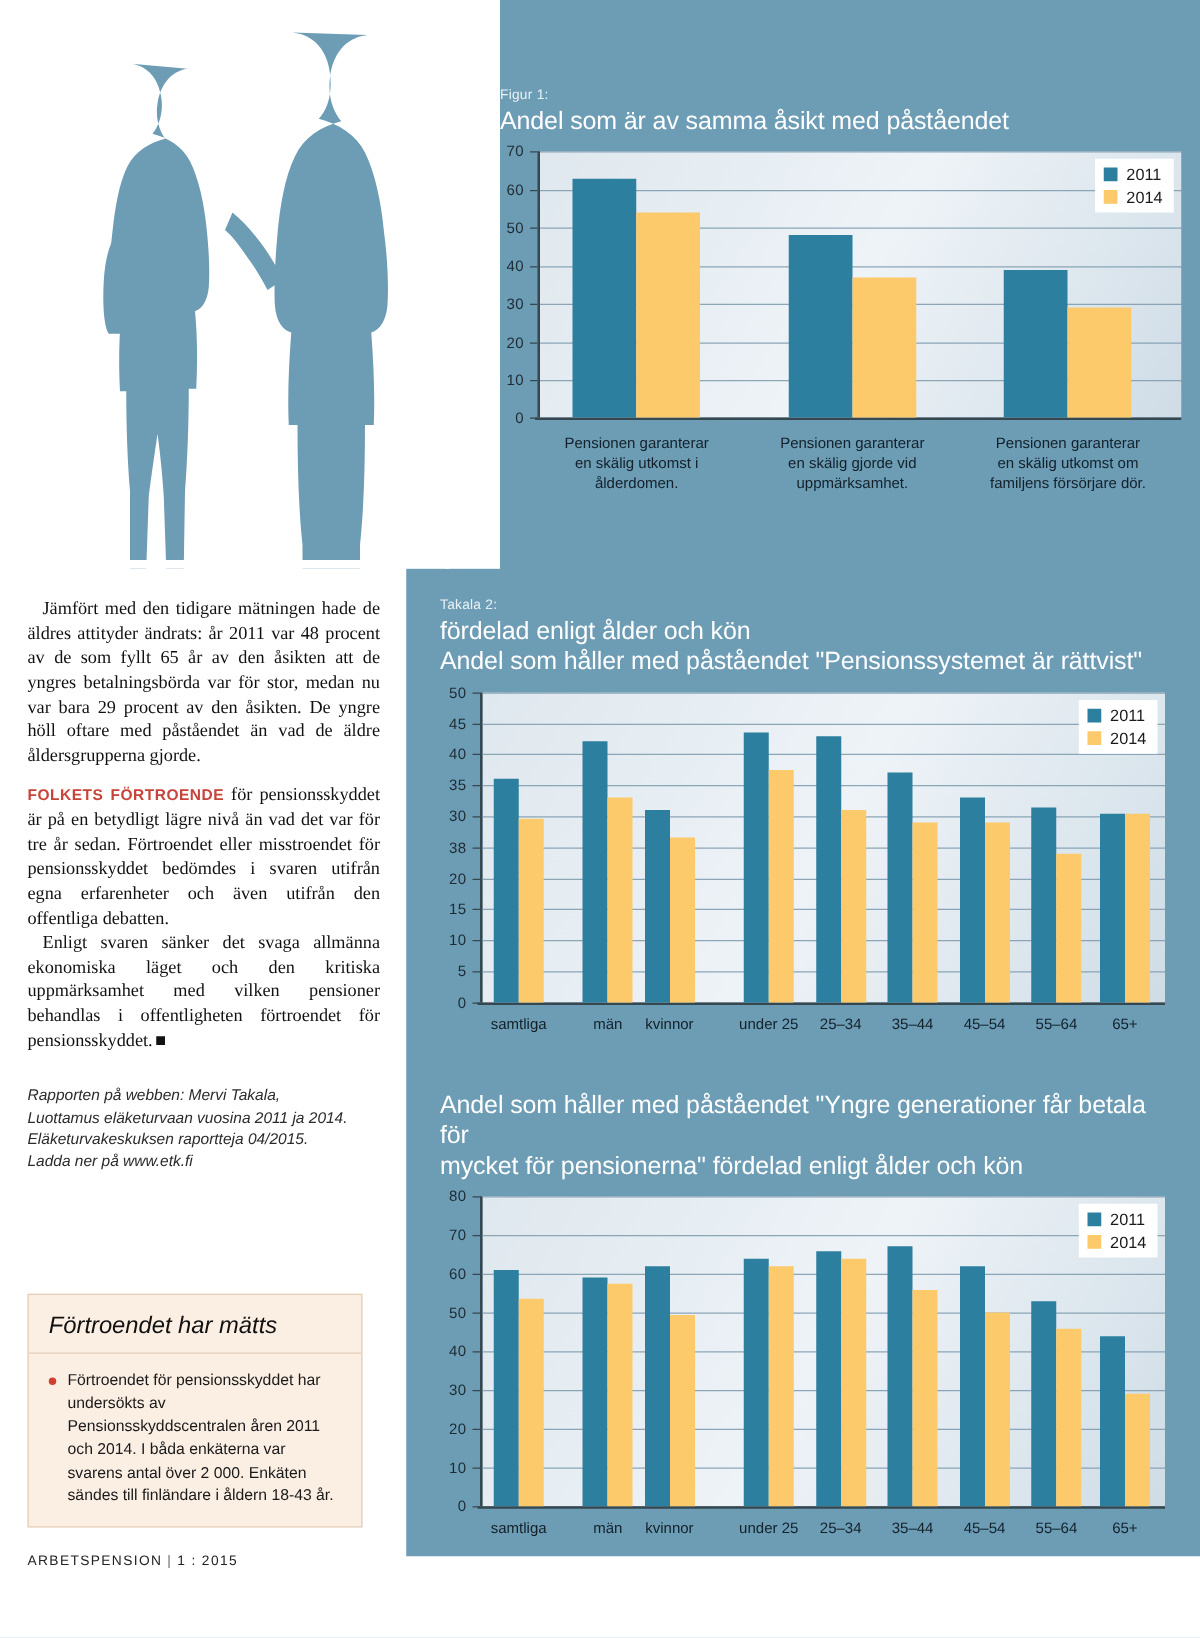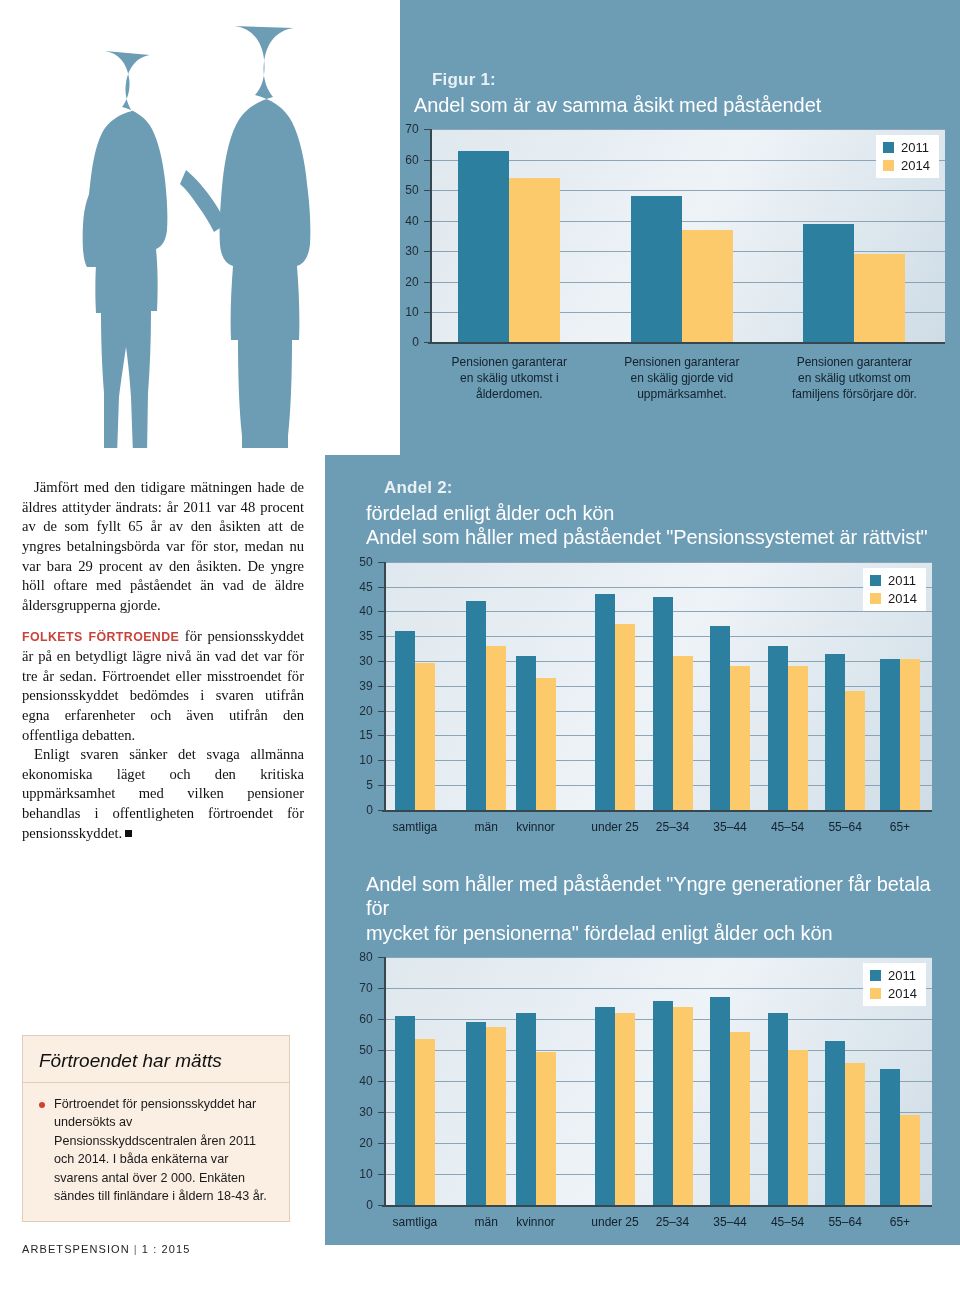--- a/index.html
+++ b/index.html
@@ -20,27 +20,26 @@
     position: absolute; left: 325px; top: 0; width: 635px; height: 450px;
     background: #6d9cb5;
   }
 
   
   .silhouettes { position: absolute; left: 0; top: 0; width: 400px; height: 455px; }
 
   
   .fig { position: absolute; }
   .fig-kicker {
-    color: #e9f1f5; font-size: 17px; letter-spacing: .2px;
-    margin-bottom: 3px; font-weight: 700; padding-left: 32px;
+    color: #e9f1f5; font-size: 11px; letter-spacing: .2px;
+    margin-bottom: 3px; font-weight: 400;
   }
   .fig-title {
     color: #ffffff; font-size: 20px; line-height: 1.22; font-weight: 400;
     letter-spacing: -.1px;
-    padding-left: 14px;
   }
   .chart-wrap { position: relative; }
   .plot {
     position: absolute;
     background: linear-gradient(120deg, #dfe8ee 0%, #e7eef3 28%, #eef3f7 50%, #dde7ee 78%, #cfdce6 100%);
     border-left: 2px solid #37474f;
   }
   .axis-line {
     position: absolute; background: #37474f;
   }
@@ -221,23 +220,29 @@
       </div>
   </div>
 
   <div class="body-col">
     <p class="first">Jämfört med den tidigare mätningen hade de äldres attityder ändrats: år 2011 var 48 procent av de som fyllt 65 år av den åsikten att de yngres betalningsbörda var för stor, medan nu var bara 29 procent av den åsikten. De yngre höll oftare med påståendet än vad de äldre åldersgrupperna gjorde.</p>
     <div class="para-gap"></div>
     <p class="noindent"><span class="lede">FOLKETS FÖRTROENDE</span><span> för pensionsskyddet är på en betydligt lägre nivå än vad det var för tre år sedan. Förtroendet eller misstroendet för pensionsskyddet bedömdes i svaren utifrån egna erfarenheter och även utifrån den offentliga debatten.</span></p>
     <p><span>Enligt svaren sänker det svaga allmänna ekonomiska läget och den kritiska uppmärksamhet med vilken pensioner behandlas i offentligheten förtroendet för pensionsskyddet.</span><span class="endmark"></span></p>
   </div>
 
+  <div class="caption-block">
+    <div>Rapporten på webben: Mervi Takala,</div>
+    <div>Luottamus eläketurvaan vuosina 2011 ja 2014.</div>
+    <div>Eläketurvakeskuksen raportteja 04/2015.</div>
+    <div>Ladda ner på www.etk.fi</div>
+  </div>
 
   <div class="fig" id="fig2" style="left:352px; top:478px; width:580px;">
-    <div class="fig-kicker">Andel 2:</div>
+    <div class="fig-kicker">Takala 2:</div>
     <div class="fig-title">
       <div>fördelad enligt ålder och kön</div>
       <div>Andel som håller med påståendet "Pensionssystemet är rättvist"</div>
     </div>
     <div class="chart-wrap" id="fig2-chart" style="height:285px; margin-top:12px;">
         <div class="plot" style="left: 32px; top: 0px; width: 548px; height: 248px;">
           <div class="gridline" style="top: 223.2px; width: 548px;"></div>
           <div class="gridline" style="top: 198.4px; width: 548px;"></div>
           <div class="gridline" style="top: 173.6px; width: 548px;"></div>
           <div class="gridline" style="top: 148.8px; width: 548px;"></div>
@@ -252,21 +257,21 @@
         <div class="ytick-label" style="top: 248px; width: 21px; right: 559px;">0</div>
         <div class="ytick-mark" style="left: 26px; top: 223.2px;"></div>
         <div class="ytick-label" style="top: 223.2px; width: 21px; right: 559px;">5</div>
         <div class="ytick-mark" style="left: 26px; top: 198.4px;"></div>
         <div class="ytick-label" style="top: 198.4px; width: 21px; right: 559px;">10</div>
         <div class="ytick-mark" style="left: 26px; top: 173.6px;"></div>
         <div class="ytick-label" style="top: 173.6px; width: 21px; right: 559px;">15</div>
         <div class="ytick-mark" style="left: 26px; top: 148.8px;"></div>
         <div class="ytick-label" style="top: 148.8px; width: 21px; right: 559px;">20</div>
         <div class="ytick-mark" style="left: 26px; top: 124px;"></div>
-        <div class="ytick-label" style="top: 124px; width: 21px; right: 559px;">39</div>
+        <div class="ytick-label" style="top: 124px; width: 21px; right: 559px;">38</div>
         <div class="ytick-mark" style="left: 26px; top: 99.2px;"></div>
         <div class="ytick-label" style="top: 99.2px; width: 21px; right: 559px;">30</div>
         <div class="ytick-mark" style="left: 26px; top: 74.4px;"></div>
         <div class="ytick-label" style="top: 74.4px; width: 21px; right: 559px;">35</div>
         <div class="ytick-mark" style="left: 26px; top: 49.6px;"></div>
         <div class="ytick-label" style="top: 49.6px; width: 21px; right: 559px;">40</div>
         <div class="ytick-mark" style="left: 26px; top: 24.8px;"></div>
         <div class="ytick-label" style="top: 24.8px; width: 21px; right: 559px;">45</div>
         <div class="ytick-mark" style="left: 26px; top: 0px;"></div>
         <div class="ytick-label" style="top: 0px; width: 21px; right: 559px;">50</div>

